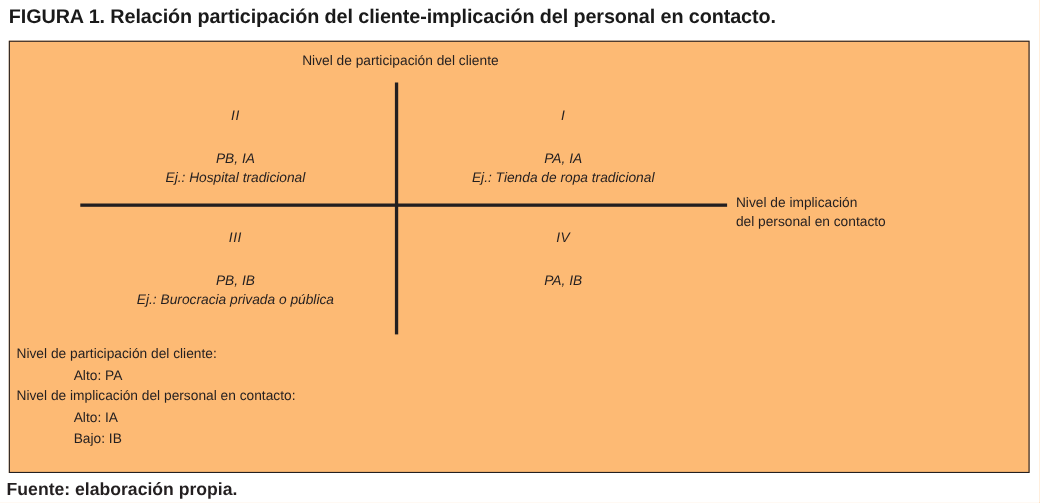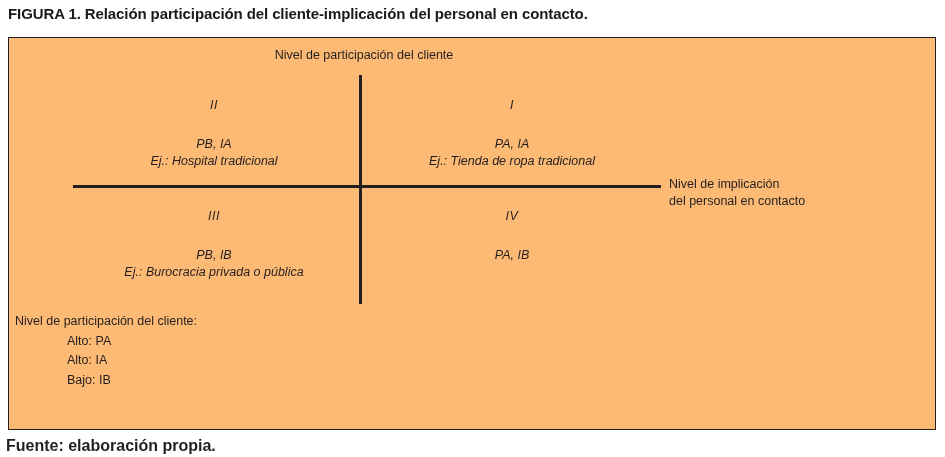--- a/index.html
+++ b/index.html
@@ -14,21 +14,21 @@
     font-family: "Liberation Sans", sans-serif;
     color: #231f20;
     overflow: hidden;
   }
 
   
   .figure-caption {
     position: absolute;
     left: 8px;
     top: 5px;
-    font-size: 15px;
+    font-size: 18px;
     font-weight: bold;
     letter-spacing: -0.1px;
     color: #1a1a1a;
     white-space: nowrap;
   }
 
   
   .figure-box {
     position: absolute;
     left: 8px;
@@ -173,19 +173,20 @@
   </div>
 
   <div class="quadrant quad-IV">
     <span class="roman">IV</span>
     <span class="codes">PA, IB</span>
   </div>
 
   <div class="legend">
     <span class="legend-heading">Nivel de participación del cliente:</span>
     <span class="legend-sub">Alto: PA</span>
+    <span class="legend-heading">Nivel de implicación del personal en contacto:</span>
     <span class="legend-sub">Alto: IA</span>
     <span class="legend-sub">Bajo: IB</span>
   </div>
 
 </div>
 
 <div class="source-note">Fuente: elaboración propia.</div>
 
 </body></html>

